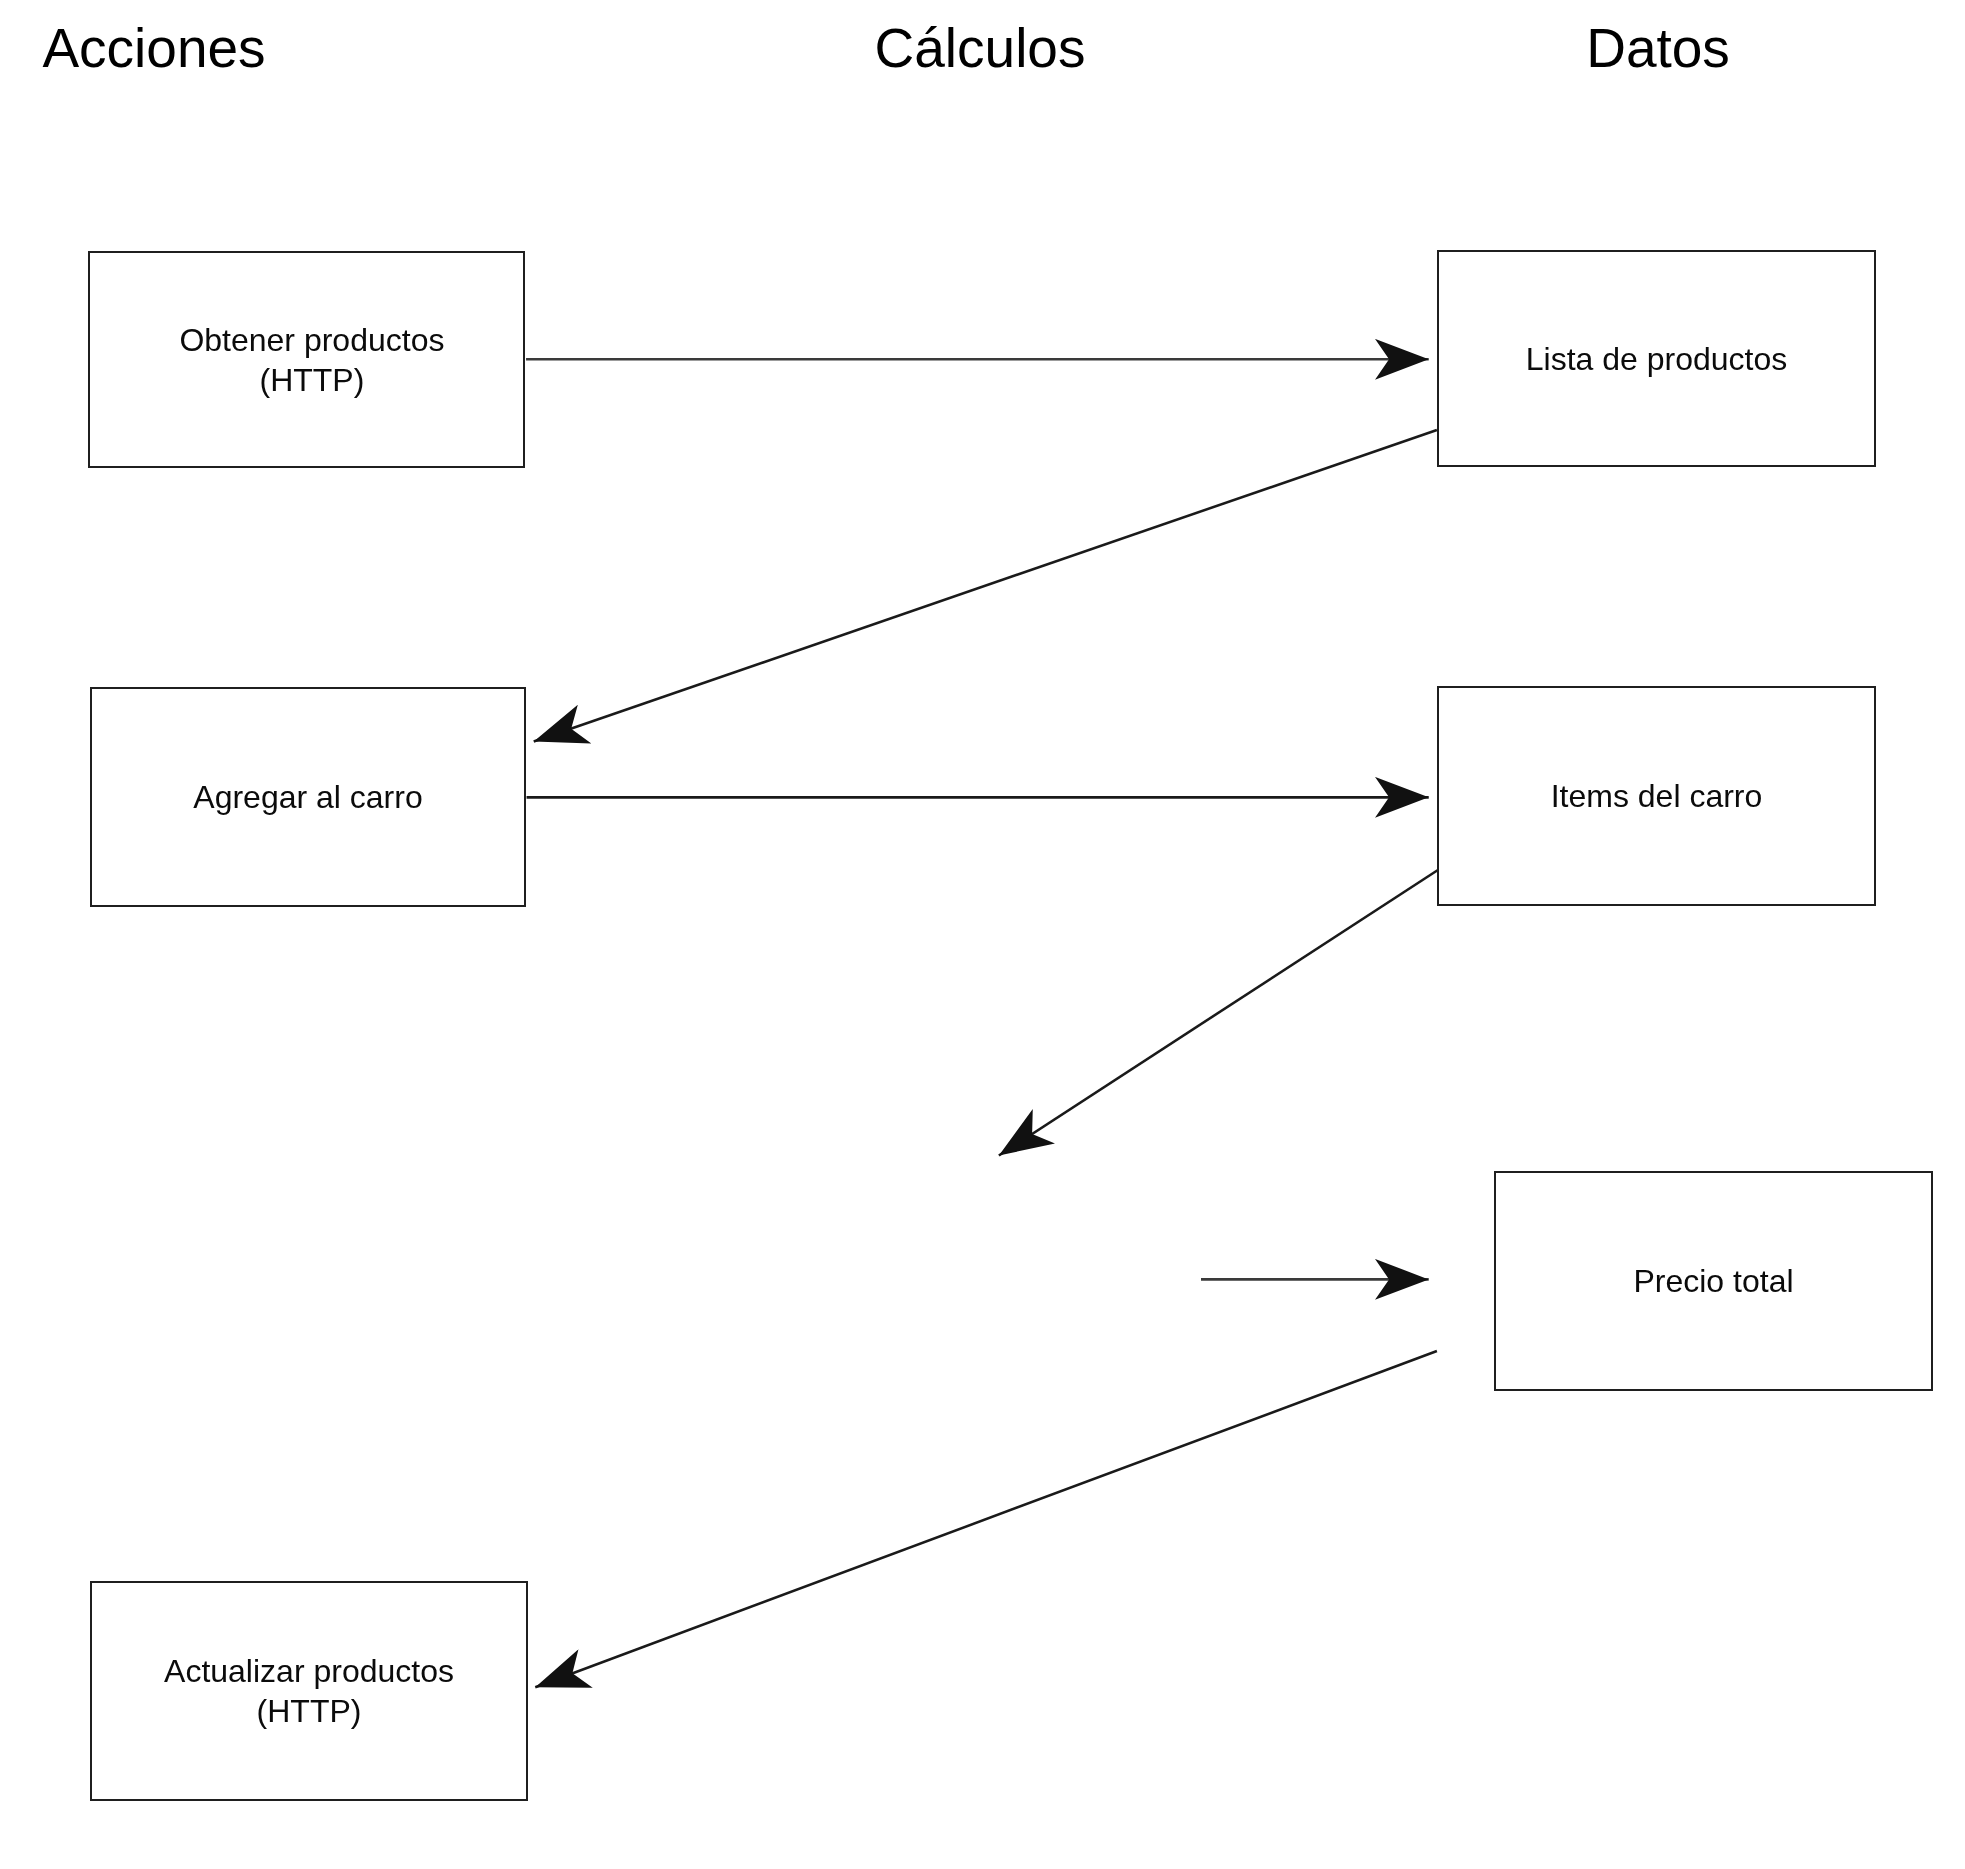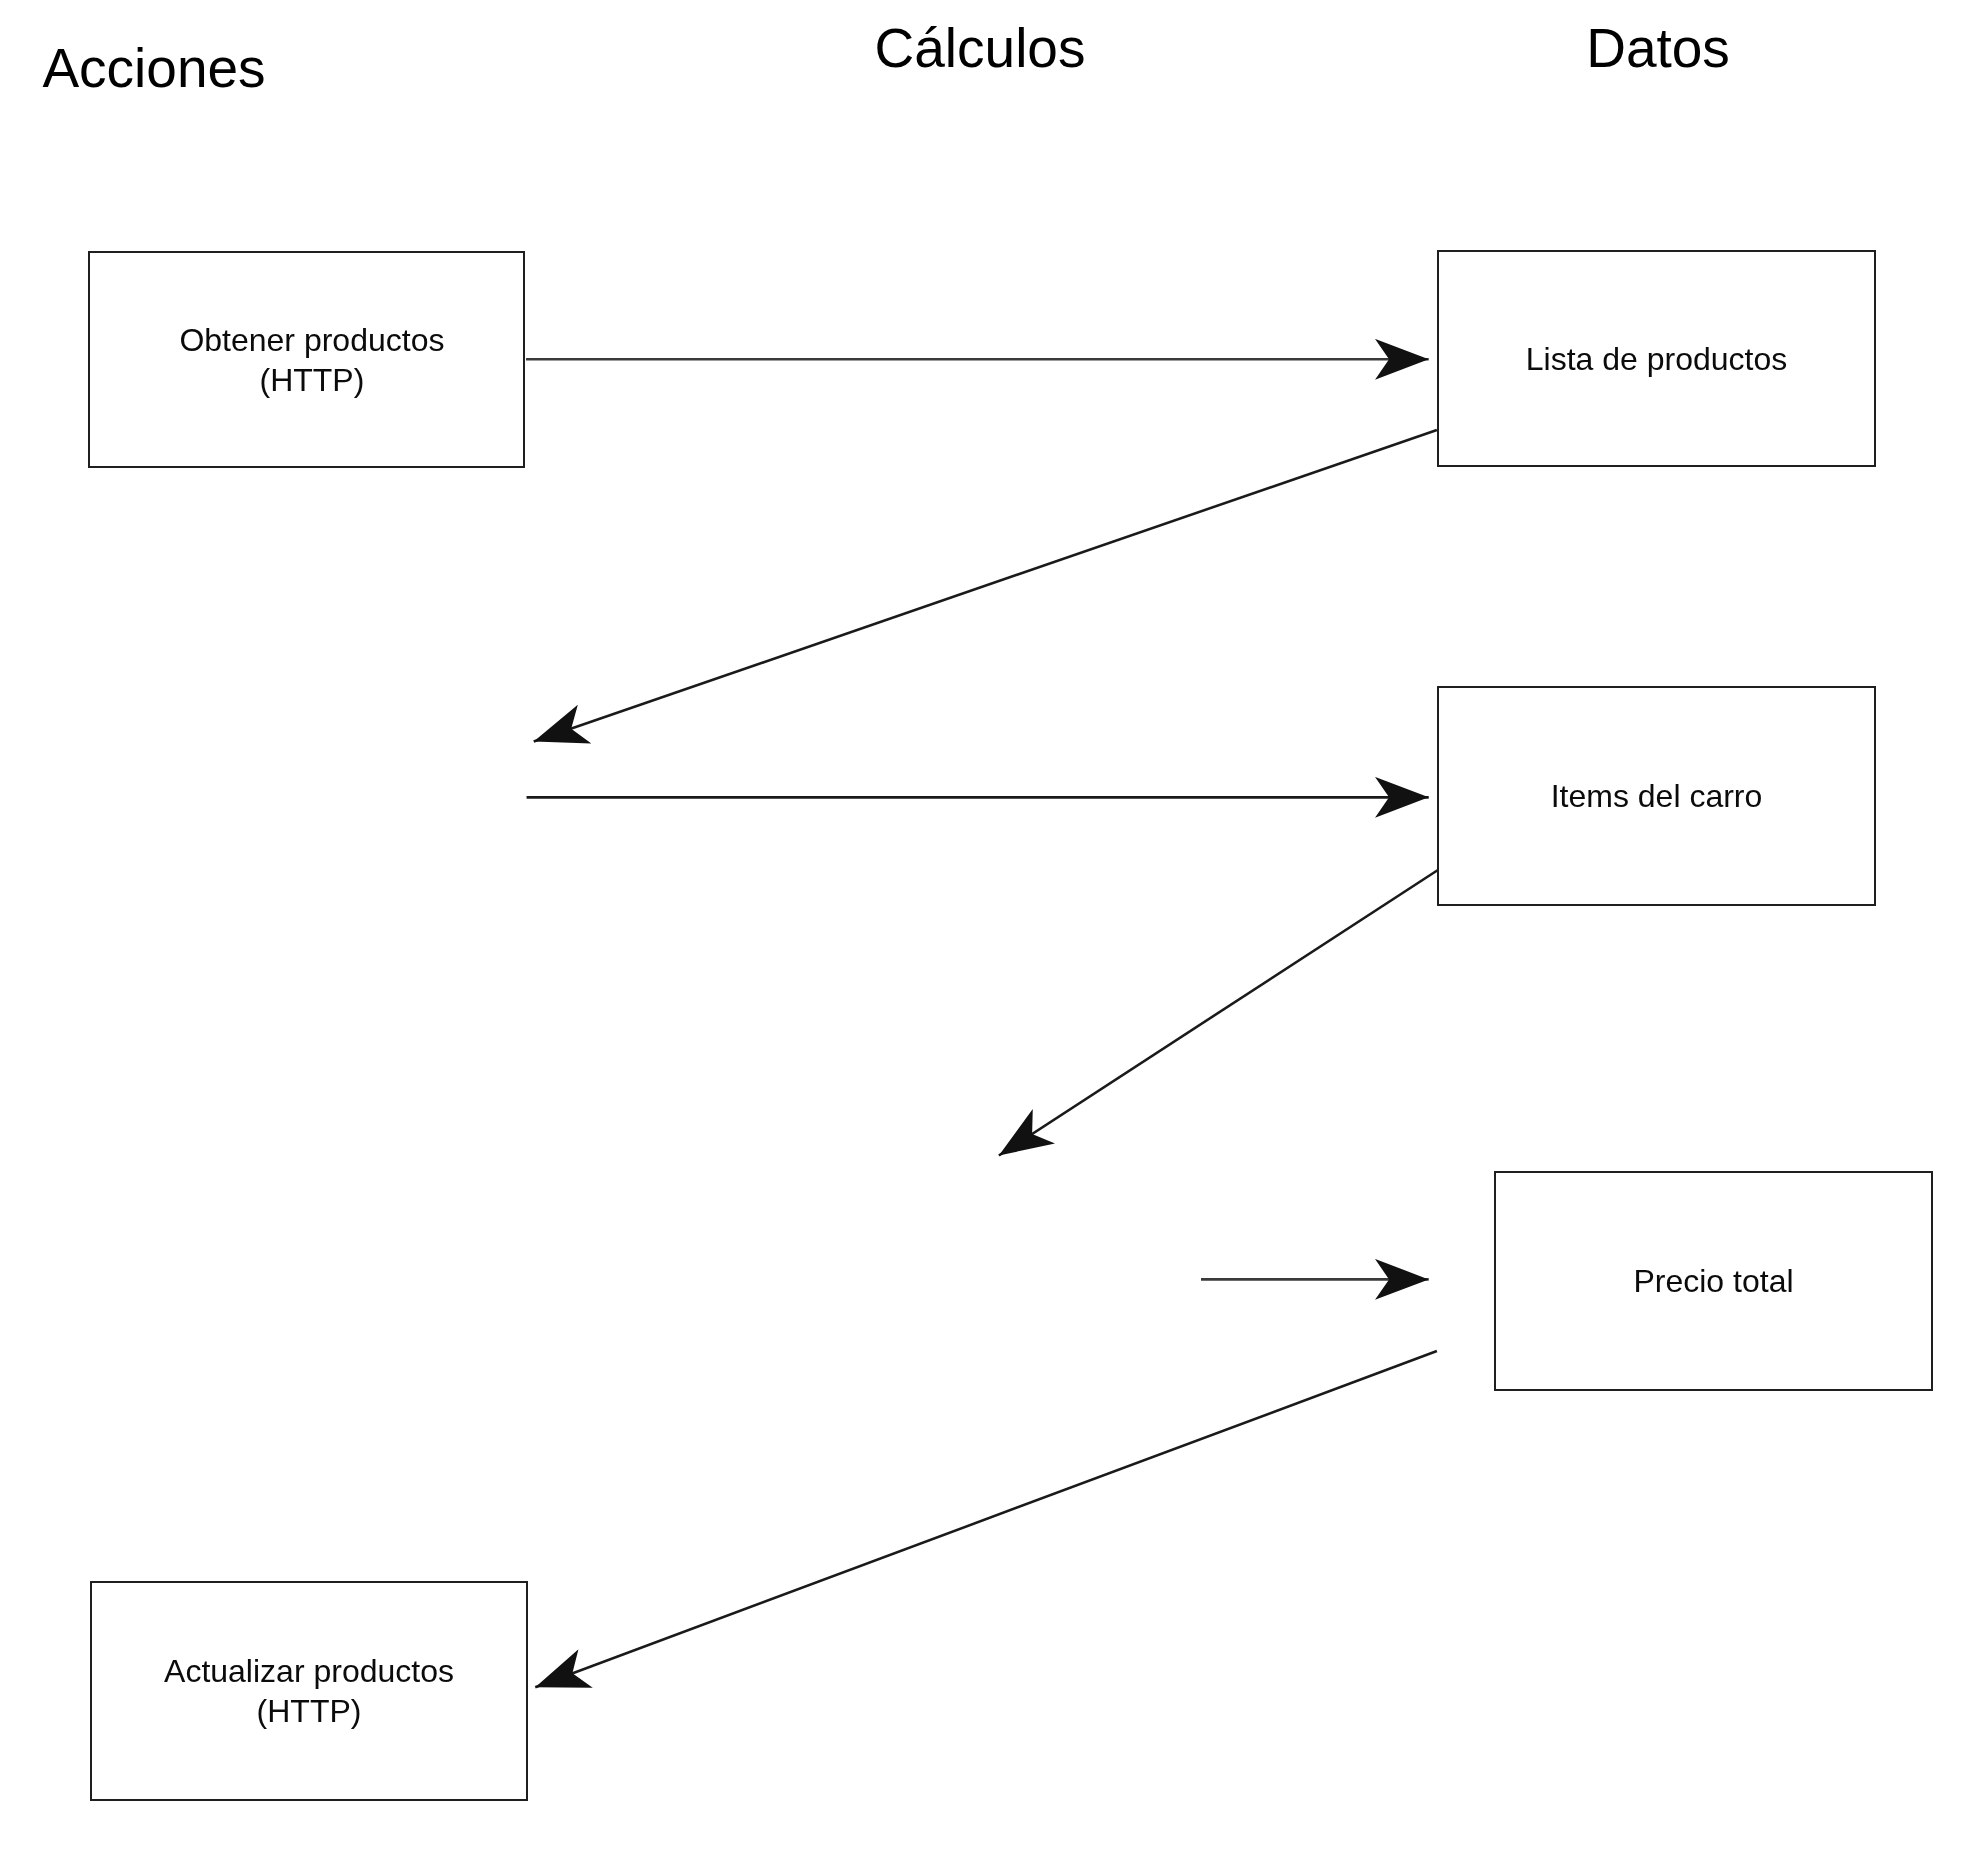--- a/index.html
+++ b/index.html
@@ -57,21 +57,21 @@
     height: 1870px;
     pointer-events: none;
     overflow: visible;
   }
 </style>
 </head>
 <body>
 
 <div id="canvas">
 
-  <div class="col-header" style="left:154px; top:20.5px;margin-top:20px;">Acciones</div>
+  <div class="col-header" style="left:154px; top:20.5px;">Acciones</div>
   <div class="col-header" style="left:980px; top:20.5px;">Cálculos</div>
   <div class="col-header" style="left:1658px; top:20.5px;">Datos</div>
 
   <svg class="edges" viewBox="0 0 3840 3654" xmlns="http://www.w3.org/2000/svg">
     <defs>
       <marker id="arrowBlock" markerWidth="22" markerHeight="16" refX="21" refY="8" orient="auto" markerUnits="strokeWidth">
         <path d="M 0 0 L 21 8 L 0 16 L 5.5 8 z" fill="#111111"></path>
       </marker>
     </defs>
 
@@ -102,20 +102,23 @@
 
   <div class="node" style="left:88px; top:251px; width:437px; height:217px;padding-left:20px;">
     <span class="node-label">Obtener productos
 (HTTP)</span>
   </div>
 
   <div class="node" style="left:1437px; top:250px; width:439px; height:217px;">
     <span class="node-label">Lista de productos</span>
   </div>
 
+  <div class="node" style="left:90px; top:687px; width:436px; height:220px;">
+    <span class="node-label">Agregar al carro</span>
+  </div>
 
   <div class="node" style="left:1437px; top:686px; width:439px; height:220px;">
     <span class="node-label">Items del carro</span>
   </div>
 
 
   <div class="node" style="left:1494px; top:1171px; width:439px; height:220px;">
     <span class="node-label">Precio total</span>
   </div>
 

